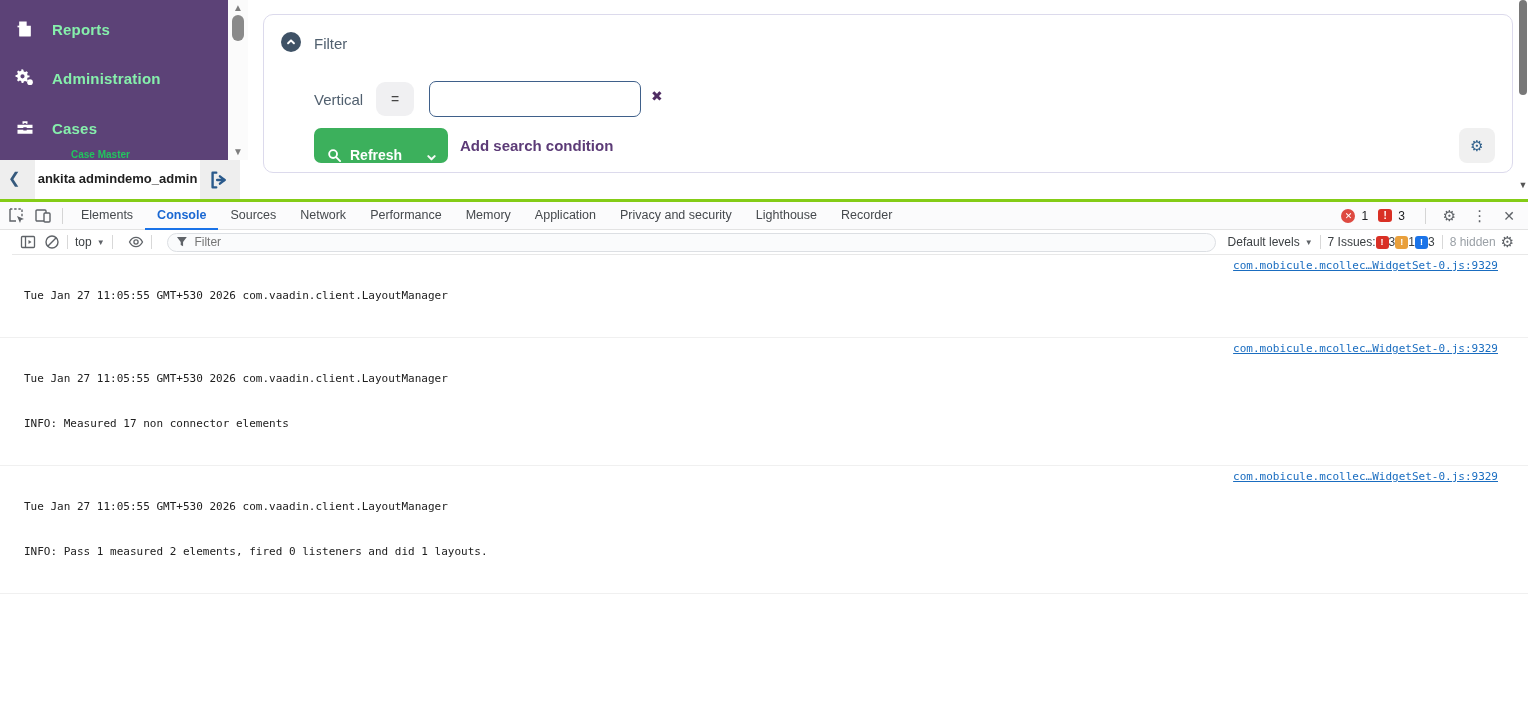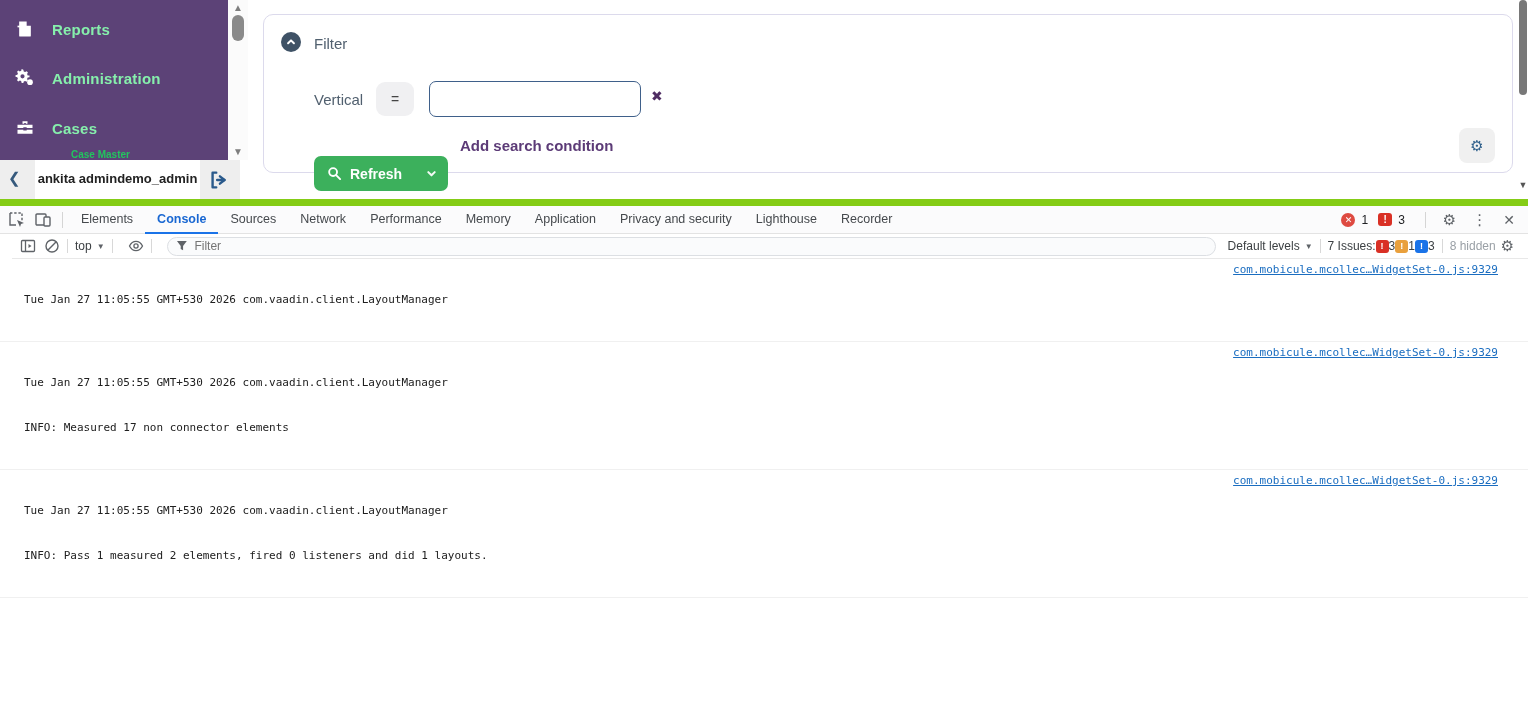--- a/index.html
+++ b/index.html
@@ -30,33 +30,33 @@
   .logout-btn svg { width:22px; height:22px; }
 
   .filter-panel { position:absolute; left:263px; top:14px; width:1250px; height:159px; background:#fff; border:1px solid #dcdaec; border-radius:10px; }
   .collapse-btn { position:absolute; left:17px; top:17px; width:20px; height:20px; border-radius:50%; background:#3f5266; display:flex; align-items:center; justify-content:center; cursor:pointer; }
   .collapse-btn svg { width:10px; height:10px; }
   .fp-title { position:absolute; left:50px; top:20px; font-size:15px; color:#51606f; }
   .fp-label { position:absolute; left:50px; top:76px; font-size:15px; color:#51606f; }
   .eq-box { position:absolute; left:112px; top:67px; width:38px; height:34px; background:#f0f0f2; border-radius:9px; display:flex; align-items:center; justify-content:center; font-size:14px; color:#444; cursor:pointer; }
   .fp-input { position:absolute; left:165px; top:66px; width:212px; height:36px; border:1px solid #3f608a; border-radius:7px; background:#fff; font-size:14px; padding:0 10px; color:#333; outline:none; }
   .clear-x { position:absolute; left:387px; top:73px; color:#4f2d63; font-size:14px; font-weight:700; cursor:pointer; }
-  .refresh-btn { position:absolute; left:50px; top:113px; width:134px; height:35px; background:#3cb05c; border:none; border-radius:7px; display:flex; align-items:center; color:#fff; cursor:pointer;margin-top:28px; }
+  .refresh-btn { position:absolute; left:50px; top:113px; width:134px; height:35px; background:#3cb05c; border:none; border-radius:7px; display:flex; align-items:flex-end; color:#fff; cursor:pointer; }
   .refresh-btn .r-search { width:15px; height:15px; margin-left:13px; }
   .refresh-btn .r-label { font-size:14px; font-weight:700; margin-left:8px; font-family:"Liberation Sans","DejaVu Sans",sans-serif; }
   .refresh-btn .r-caret { margin-left:auto; margin-right:11px; width:11px; height:11px; opacity:.95; }
   .add-cond { position:absolute; left:196px; top:122px; font-size:15px; font-weight:700; color:#5c3b77; cursor:pointer; text-decoration:none; }
   .panel-gear-btn { position:absolute; left:1195px; top:113px; width:36px; height:35px; background:#f0f0f0; border:none; border-radius:8px; color:#31618c; font-size:15px; cursor:pointer; font-family:"DejaVu Sans",sans-serif; }
 
   .page-scrollbar { position:absolute; right:0; top:0; width:10px; height:192px; background:#fff; }
   .pg-thumb { position:absolute; left:1px; top:0; width:8px; height:95px; background:#787878; border-radius:4px; cursor:pointer; }
   .pg-down { position:absolute; left:0; top:180px; width:10px; text-align:center; font-size:9px; color:#555; cursor:pointer; }
 
   
-  .devtools { position:absolute; left:0; top:199px; width:1528px; height:512px; background:#fff; border-top:7px solid #84cc16; }
+  .devtools { position:absolute; left:0; top:199px; width:1528px; height:512px; background:#fff; border-top:3px solid #84cc16; }
   .dt-tabbar { height:28px; display:flex; align-items:center; background:#fbfbfc; border-bottom:1px solid #e3e3e3; color:#45494d; }
   .dt-icon-btn { width:18px; height:18px; margin-left:8px; color:#5f6368; cursor:pointer; flex:0 0 auto; }
   .dt-icon-btn svg { width:18px; height:18px; display:block; }
   .dt-div { width:1px; height:16px; background:#d5d5d5; margin:0 6px 0 10px; flex:0 0 auto; }
   .dt-tabs { display:flex; height:28px; align-items:stretch; }
   .dt-tab { padding:0 12px; display:flex; align-items:center; font-size:12.5px; cursor:pointer; border-bottom:2.5px solid transparent; white-space:nowrap; }
   .dt-tab.active { color:#1967d2; font-weight:700; border-bottom-color:#1a73e8; }
   .dt-right { margin-left:auto; display:flex; align-items:center; gap:6px; padding-right:8px; }
   .badge-circle { width:14px; height:14px; border-radius:50%; background:#de4a41; color:#fff; font-size:9px; font-weight:700; display:flex; align-items:center; justify-content:center; cursor:pointer; }
   .badge-box { width:14px; height:13px; border-radius:3px; background:#d93025; color:#fff; font-size:10px; font-weight:700; display:flex; align-items:center; justify-content:center; cursor:pointer; }

